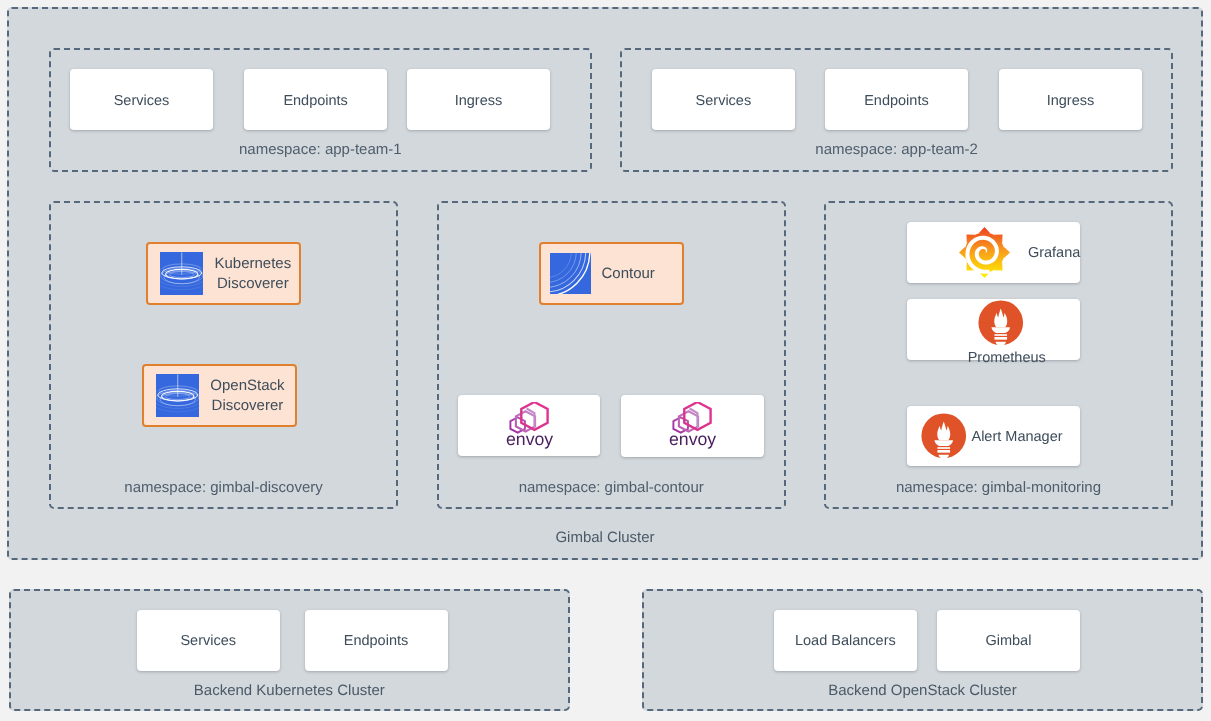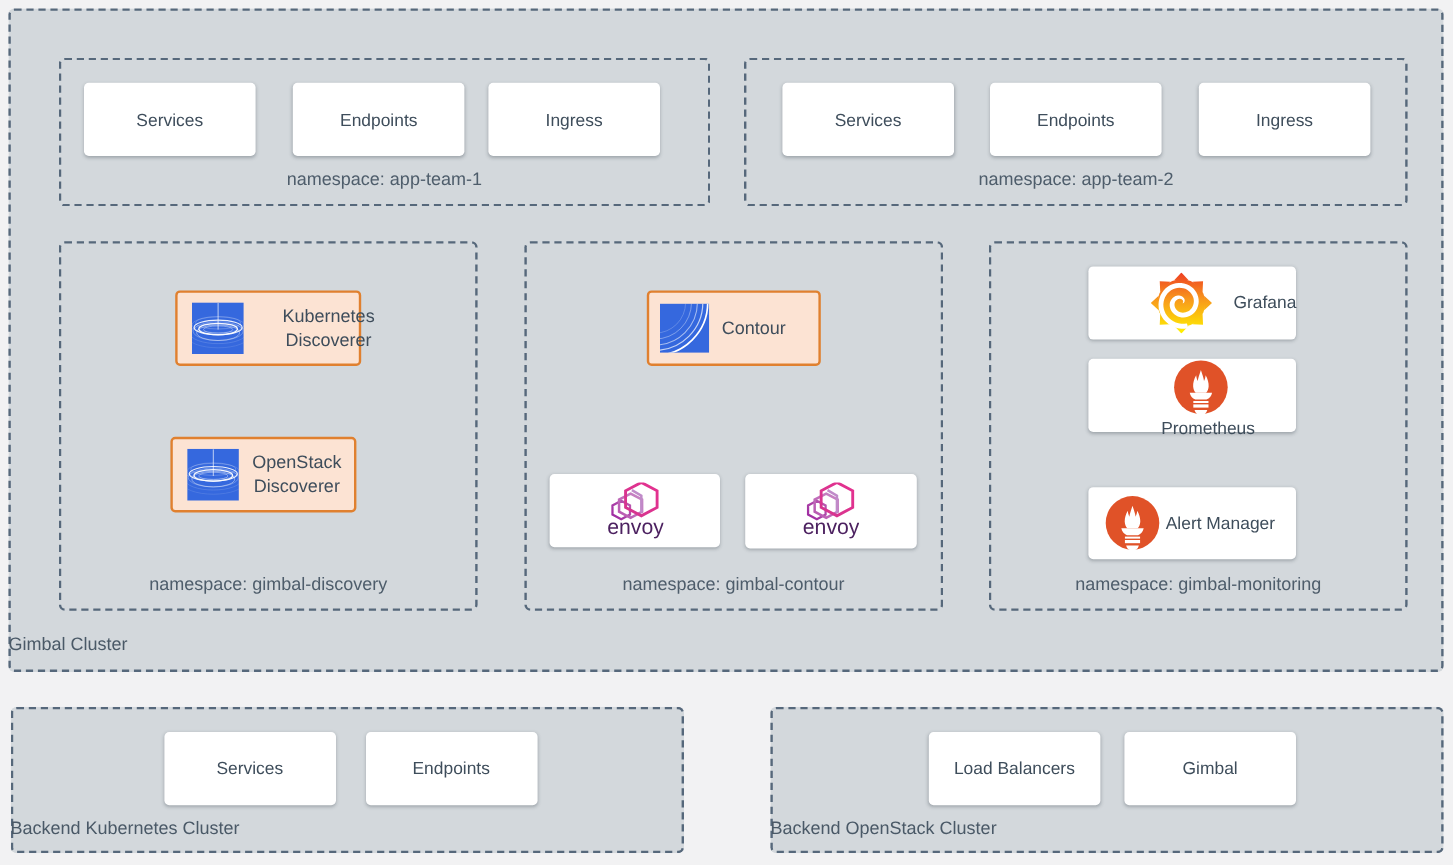--- a/index.html
+++ b/index.html
@@ -25,21 +25,21 @@
     box-shadow:0 1px 3px rgba(40,50,60,.30);
     display:flex;align-items:center;justify-content:center;
     color:#3e4d5b;font-size:14.5px;padding-top:2.4px;
   }
   .nslabel{
     position:absolute;color:#4e5d6b;font-size:15px;
     text-align:center;white-space:nowrap;
   }
   .clusterlabel{
     position:absolute;color:#4a5967;font-size:15px;
-    text-align:left;white-space:nowrap;
+    text-align:center;white-space:nowrap;
   }
   .logocard{
     position:absolute;box-sizing:border-box;
     background:#fce3d3;border:2px solid #e0802f;border-radius:4px;
     display:flex;align-items:center;color:#3e4d5b;font-size:15px;
   }
   .whitecard{
     position:absolute;box-sizing:border-box;
     background:#fff;border-radius:4px;
     box-shadow:0 1px 3px rgba(40,50,60,.30);
@@ -135,21 +135,21 @@
 <div class="card" style="left:406.9px;top:69.3px;width:143.1px;height:60.4px;">Ingress</div>
 <div class="nslabel" style="top:141px;left:48.8px;width:543px;">namespace: app-team-1</div>
 
 <div class="dashbox" style="left:620.1px;top:47.9px;width:553.1px;height:124.2px;"></div>
 <div class="card" style="left:651.7px;top:69.3px;width:143.4px;height:60.4px;">Services</div>
 <div class="card" style="left:824.8px;top:69.3px;width:143.3px;height:60.4px;">Endpoints</div>
 <div class="card" style="left:999.0px;top:69.3px;width:142.9px;height:60.4px;">Ingress</div>
 <div class="nslabel" style="top:141px;left:620.1px;width:553.1px;">namespace: app-team-2</div>
 
 <div class="dashbox" style="left:49.1px;top:201px;width:348.9px;height:307.9px;"></div>
-<div class="logocard" style="left:146.2px;top:241.7px;width:155px;height:63.3px;padding-left:11.6px;gap:21px;">
+<div class="logocard" style="left:146.2px;top:241.7px;width:155px;height:63.3px;padding-left:11.6px;">
   <svg class="logoicon" width="43.5" height="43.5" viewBox="0 0 100 100">
       <use href="#radarIcon"></use>
     </svg>
   <span class="logotext" style="margin-left:11.2px;">Kubernetes
 Discoverer</span>
 </div>
 <div class="logocard" style="left:142px;top:363.8px;width:155px;height:63.3px;padding-left:11.6px;">
   <svg class="logoicon" width="43.5" height="43.5" viewBox="0 0 100 100">
       <use href="#radarIcon"></use>
     </svg>

